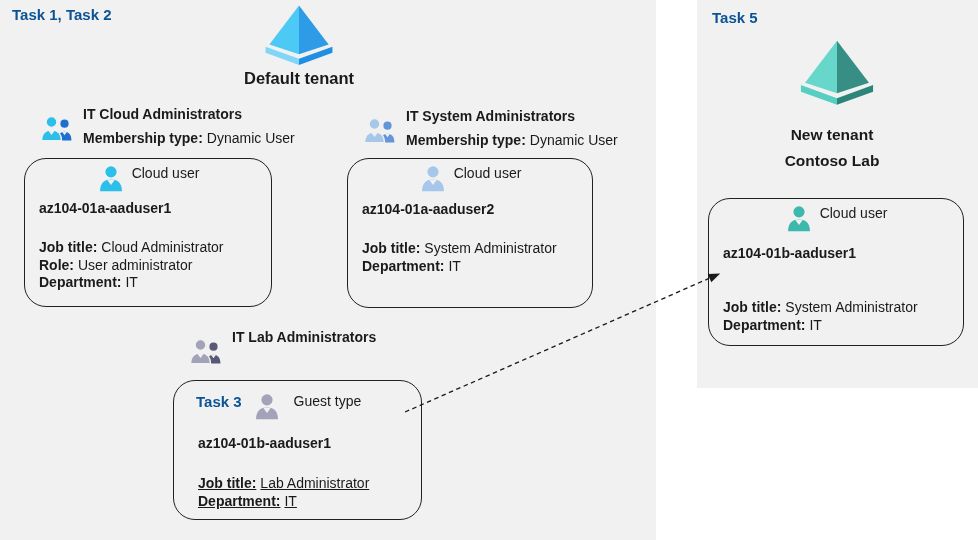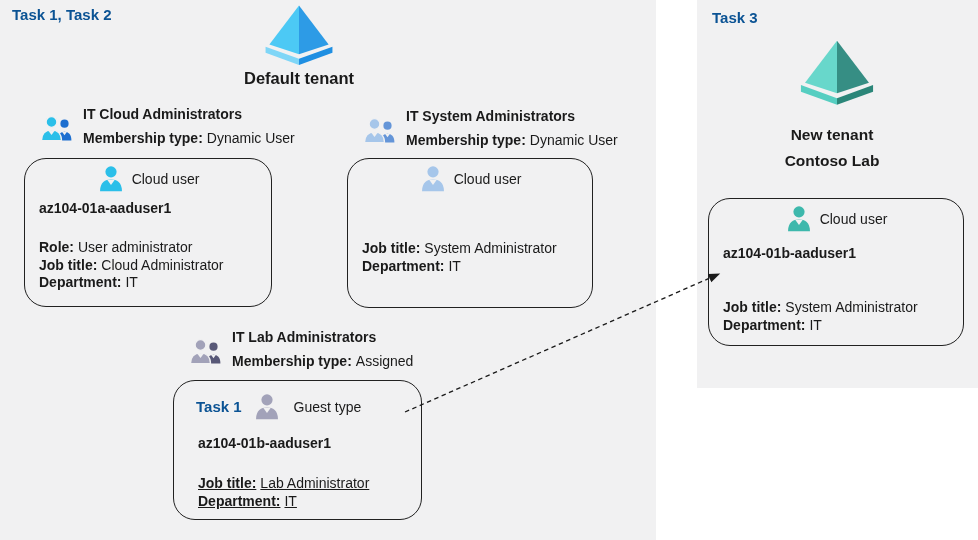--- a/index.html
+++ b/index.html
@@ -15,21 +15,21 @@
   .tenant-title-2{font-weight:bold;font-size:15.5px;line-height:26px;text-align:center;white-space:nowrap;}
   .group-hdr{display:flex;gap:9px;align-items:flex-start;}
   .group-hdr .gicon{flex:0 0 auto;margin-top:11px;}
   .group-name{font-weight:bold;font-size:14px;line-height:20px;white-space:nowrap;}
   .group-mem{font-size:14px;line-height:20px;margin-top:4px;white-space:nowrap;text-align:center;}
   .group-mem .fl{font-weight:bold;margin-right:4px;}
   .card{
     position:absolute;border:1.4px solid var(--card-border,#212121);
     border-radius:22px;background:var(--bg-panel,#f1f1f2);box-sizing:border-box;
   }
-  .card-head{position:absolute;left:0;right:0;top:6px;display:flex;justify-content:center;align-items:center;gap:7px;}
+  .card-head{position:absolute;left:0;right:0;top:6px;display:flex;justify-content:center;align-items:flex-start;gap:7px;}
   .card-head.left-align{justify-content:flex-start;padding-left:22px;}
   .user-type{font-size:14px;white-space:nowrap;}
   .user-name{position:absolute;left:14px;font-weight:bold;font-size:14px;white-space:nowrap;}
   .fields{position:absolute;left:14px;font-size:14px;line-height:17.5px;}
   .field{white-space:nowrap;}
   .field .fl{font-weight:bold;margin-right:4px;}
   .head-task{font-weight:bold;font-size:15px;color:var(--task-blue,#0b5394);margin-right:4px;white-space:nowrap;}
   svg{display:block;}
   
   .pc-cyan  .pbody{fill:var(--cyan-user,#2bbfe9);}
@@ -92,22 +92,22 @@
     <div class="card-head">
       <svg class="pc-cyan" width="28" height="27" viewBox="0 0 24 23">
         <circle class="pbody" cx="12" cy="5.8" r="4.8"></circle>
         <path class="pbody" d="M2.6 22.5 C2.6 15 7 12.2 12 12.2 C17 12.2 21.4 15 21.4 22.5 Z"></path>
         <path class="notch" d="M8.6 12.4 L12 17 L15.4 12.4 Z"></path>
       </svg>
       <span class="user-type">Cloud user</span>
     </div>
     <div class="user-name" style="top:41px;">az104-01a-aaduser1</div>
     <div class="fields" style="top:80px;">
+      <div class="field"><span class="fl">Job title:</span><span>Cloud Administrator</span></div>
       <div class="field"><span class="fl">Role:</span><span>User administrator</span></div>
-      <div class="field"><span class="fl">Job title:</span><span>Cloud Administrator</span></div>
       <div class="field"><span class="fl">Department:</span><span>IT</span></div>
     </div>
   </div>
 
   <div class="abs group-hdr" style="left:363px;top:106px;">
     <svg class="gicon" width="34" height="27" viewBox="0 0 34 27">
       <circle class="g-back-steel" cx="24.5" cy="8.7" r="4.1"></circle>
       <path class="g-back-steel" d="M17.6 25.5 C17.6 19.5 20.6 16.8 24.5 16.8 C28.4 16.8 31.4 19.5 31.4 25.5 Z"></path>
       <path class="notch" d="M22.2 17 L24.5 20.2 L26.8 17 Z"></path>
       <circle class="g-front-steel g-outline" cx="11.5" cy="7" r="5.4"></circle>
@@ -122,59 +122,59 @@
 
   <div class="card" style="left:347px;top:158px;width:246px;height:150px;">
     <div class="card-head">
       <svg class="pc-steel" width="28" height="27" viewBox="0 0 24 23">
         <circle class="pbody" cx="12" cy="5.8" r="4.8"></circle>
         <path class="pbody" d="M2.6 22.5 C2.6 15 7 12.2 12 12.2 C17 12.2 21.4 15 21.4 22.5 Z"></path>
         <path class="notch" d="M8.6 12.4 L12 17 L15.4 12.4 Z"></path>
       </svg>
       <span class="user-type">Cloud user</span>
     </div>
+    <div class="user-name" style="top:42px;">az104-01a-aaduser2</div>
     <div class="fields" style="top:81px;">
       <div class="field"><span class="fl">Job title:</span><span>System Administrator</span></div>
       <div class="field"><span class="fl">Department:</span><span>IT</span></div>
     </div>
   </div>
 
   <div class="abs group-hdr" style="left:189px;top:327px;">
     <svg class="gicon" width="34" height="27" viewBox="0 0 34 27">
       <circle class="g-back-gray" cx="24.5" cy="8.7" r="4.1"></circle>
       <path class="g-back-gray" d="M17.6 25.5 C17.6 19.5 20.6 16.8 24.5 16.8 C28.4 16.8 31.4 19.5 31.4 25.5 Z"></path>
       <path class="notch" d="M22.2 17 L24.5 20.2 L26.8 17 Z"></path>
       <circle class="g-front-gray g-outline" cx="11.5" cy="7" r="5.4"></circle>
       <path class="g-front-gray g-outline" d="M1.5 25.6 C1.5 17.8 6.3 15 11.5 15 C16.7 15 21.5 17.8 21.5 25.6 Z"></path>
       <path class="notch" d="M8 15.3 L11.5 20 L15 15.3 Z"></path>
     </svg>
     <div>
       <div class="group-name">IT Lab Administrators</div>
-      <div class="group-mem"><span class="fl">Membership type:</span><span>Assigned</span></div>
     </div>
   </div>
 
   <div class="card" style="left:173px;top:380px;width:249px;height:140px;">
     <div class="card-head left-align" style="top:12px;">
-      <span class="head-task">Task 1</span>
+      <span class="head-task">Task 3</span>
       <svg class="pc-gray" width="28" height="27" viewBox="0 0 24 23">
         <circle class="pbody" cx="12" cy="5.8" r="4.8"></circle>
         <path class="pbody" d="M2.6 22.5 C2.6 15 7 12.2 12 12.2 C17 12.2 21.4 15 21.4 22.5 Z"></path>
         <path class="notch" d="M8.6 12.4 L12 17 L15.4 12.4 Z"></path>
       </svg>
       <span class="user-type" style="margin-left:6px;">Guest type</span>
     </div>
     <div class="user-name" style="top:54px;left:24px;">az104-01b-aaduser1</div>
     <div class="fields" style="top:94px;left:24px;text-decoration:underline;">
       <div class="field"><span class="fl">Job title:</span><span>Lab Administrator</span></div>
       <div class="field"><span class="fl">Department:</span><span>IT</span></div>
     </div>
   </div>
 
-  <div class="abs task-label" style="left:712px;top:9px;">Task 3</div>
+  <div class="abs task-label" style="left:712px;top:9px;">Task 5</div>
 
   <svg class="abs aad-teal" style="left:796px;top:39px;" width="82" height="66" viewBox="0 0 100 80">
     <polygon class="face-l" points="50,2 11,53 50,66"></polygon>
     <polygon class="face-r" points="50,2 89,53 50,66"></polygon>
     <polygon class="tray-l" points="6,56 50,72 50,80 6,64"></polygon>
     <polygon class="tray-r" points="94,56 50,72 50,80 94,64"></polygon>
   </svg>
 
   <div class="abs tenant-title-2" style="left:742px;top:122px;width:180px;">
     <div>New tenant</div>

